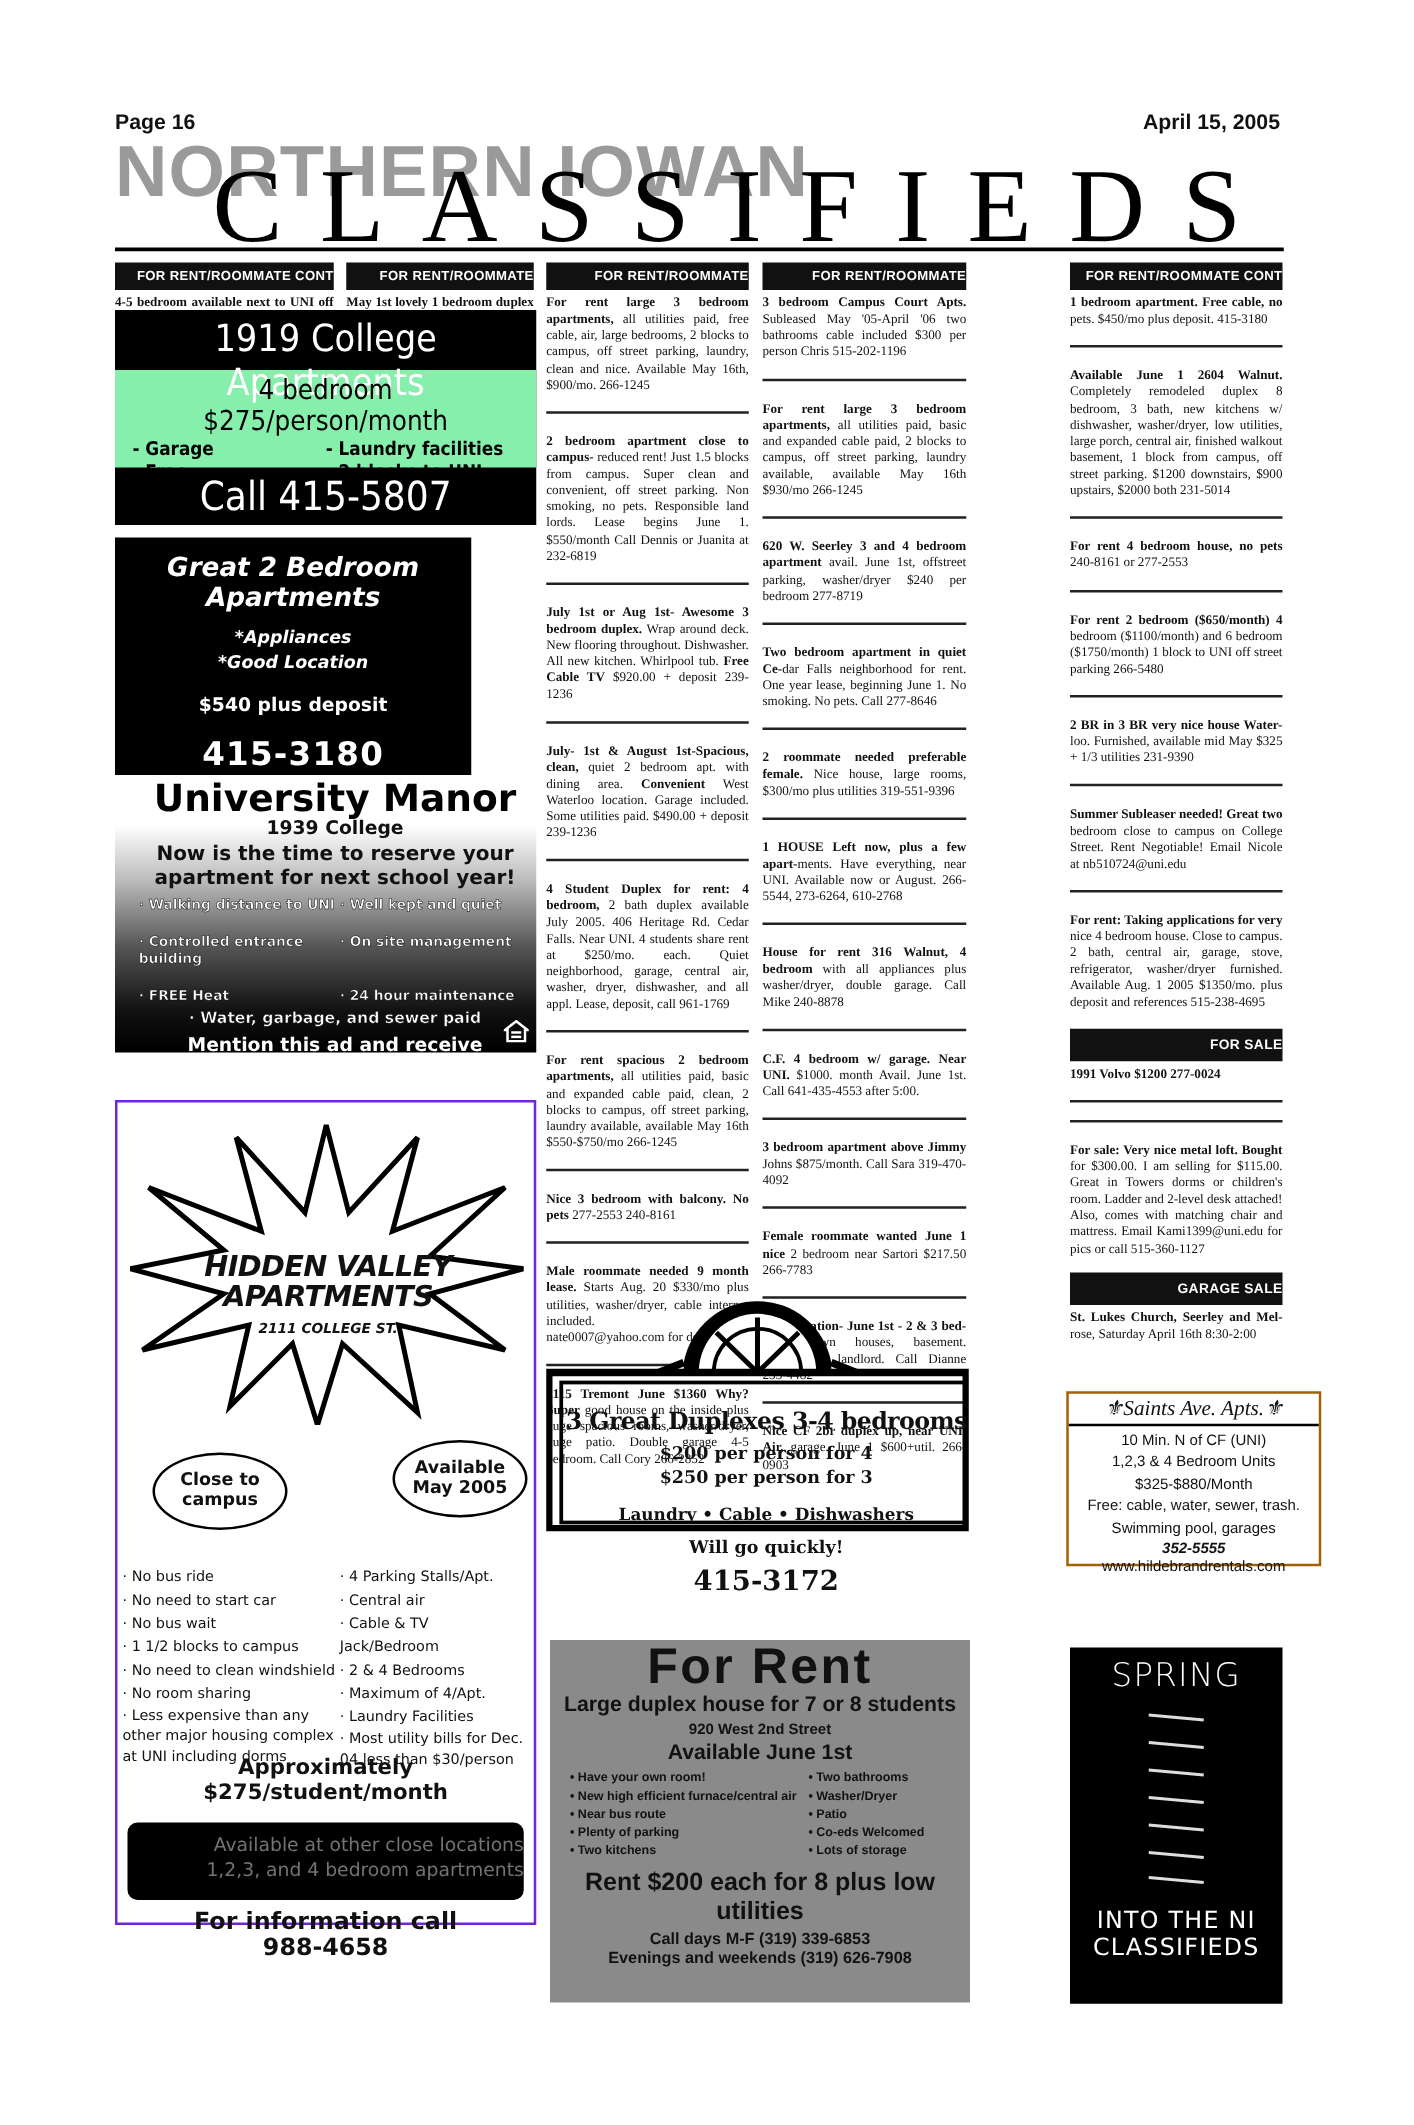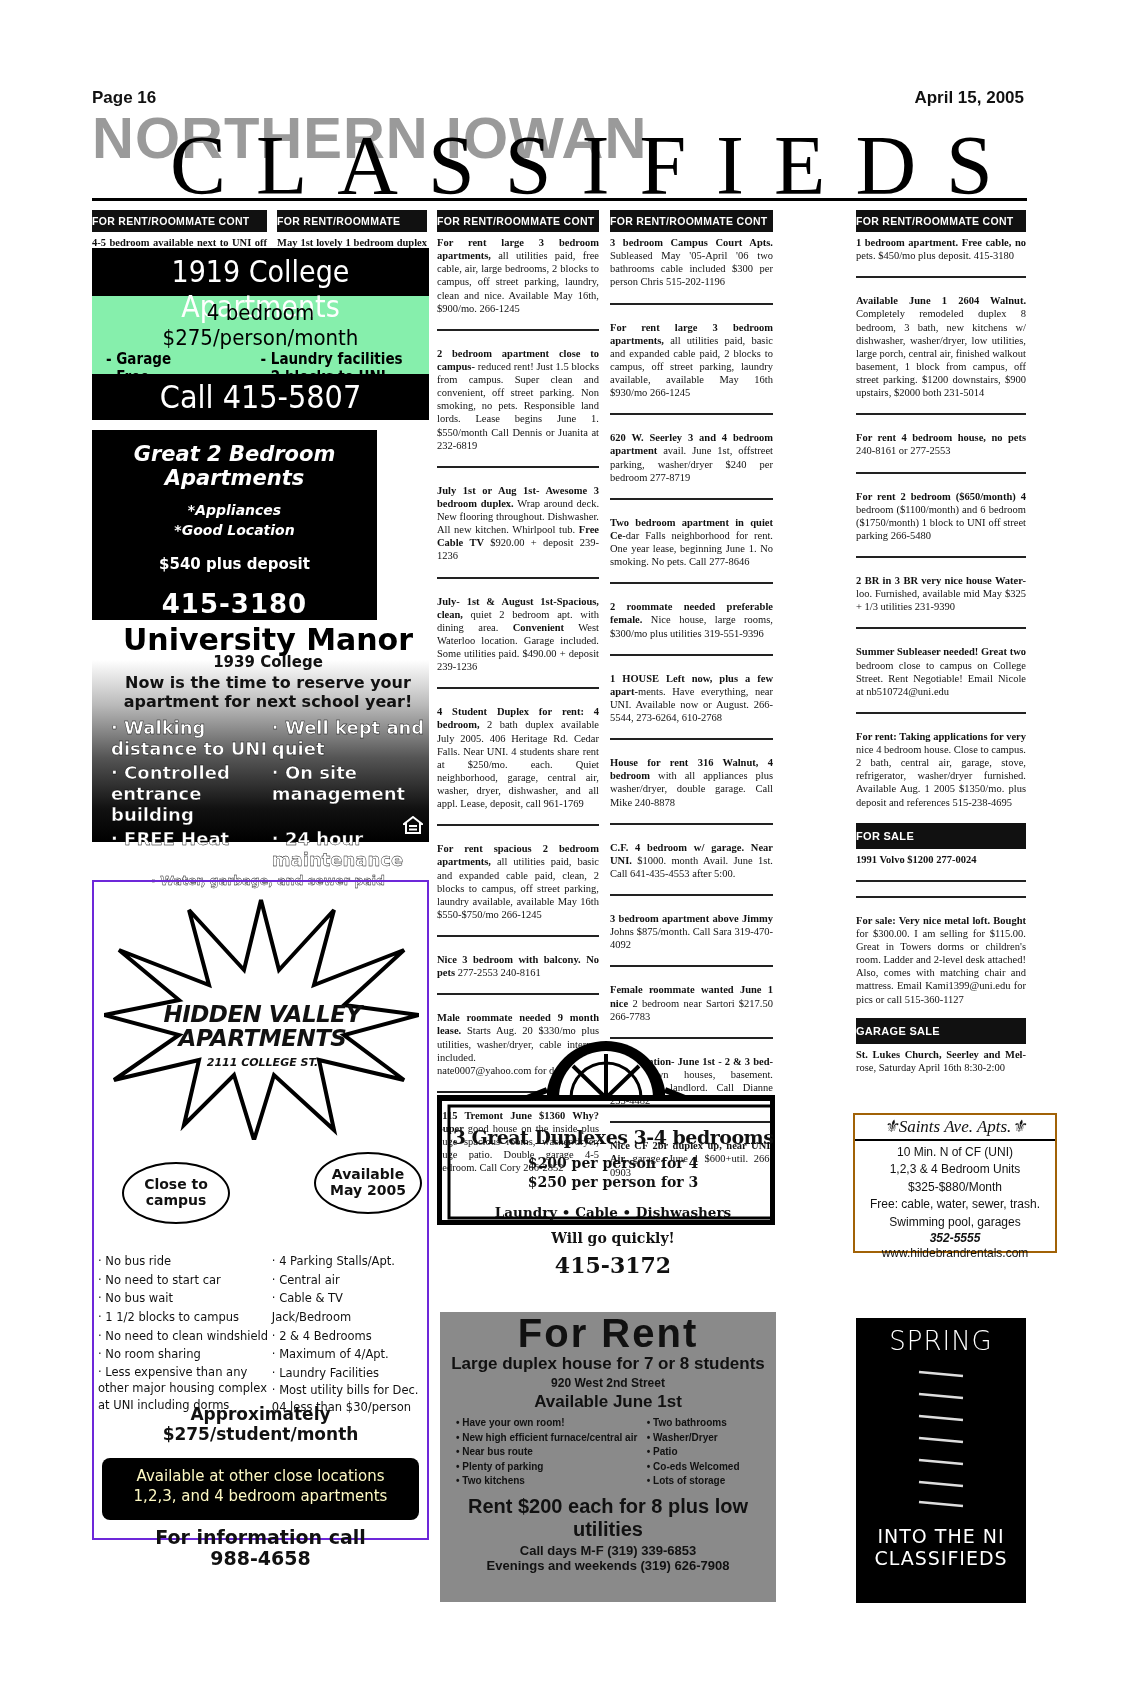--- a/index.html
+++ b/index.html
@@ -8,21 +8,21 @@
 
   .page-num, .page-date { position: absolute; top: 88px; font-family: "Liberation Sans", sans-serif; font-weight: bold; font-size: 17px; }
   .page-num { left: 92px; }
   .page-date { right: 107px; }
 
   .masthead { position: absolute; left: 92px; top: 104px; width: 935px; height: 95px; }
   .masthead .brand { position: absolute; left: 0; top: 0; font-family: "Liberation Sans", sans-serif; font-weight: bold; font-size: 58px; color: #9a9a9a; letter-spacing: 1px; }
   .masthead .title { position: absolute; left: 78px; top: 20px; font-family: "Liberation Serif", serif; font-size: 84px; letter-spacing: 30px; color: #000; line-height: 1; }
 
   .col { position: absolute; top: 210px; }
-  .col-hdr { background: #111; color: #fff; font-family: "Liberation Sans", sans-serif; font-weight: bold; font-size: 10.5px; text-align: left; height: 22px; line-height: 22px; letter-spacing: 0.3px; }
+  .col-hdr { background: #111; color: #fff; font-family: "Liberation Sans", sans-serif; font-weight: bold; font-size: 10.5px; text-align: right; height: 22px; line-height: 22px; letter-spacing: 0.3px; padding-left: 10px; }
 
   .ad-text { font-size: 10.5px; line-height: 1.25; text-align: justify; padding: 4px 0 0 0; }
   .ad-text b { font-weight: bold; }
   .rule { border-top: 2px solid #222; margin: 14px 0 12px 0; }
 
   
   .c1a { left: 92px; width: 175px; }
   .c1b { left: 277px; width: 150px; }
 
   .box1919 { position: absolute; left: 92px; top: 248px; width: 337px; height: 172px; background: #000; color: #fff; font-family: "DejaVu Sans Condensed", "DejaVu Sans", sans-serif; }
@@ -35,37 +35,37 @@
   .box2br { position: absolute; left: 92px; top: 430px; width: 285px; height: 190px; background: #000; color: #fff; font-family: "DejaVu Sans", sans-serif; text-align: center; }
   .box2br .h { font-size: 21px; font-weight: bold; font-style: italic; padding-top: 12px; }
   .box2br .f { font-size: 14px; font-weight: bold; font-style: italic; line-height: 1.45; margin-top: 10px; }
   .box2br .p { font-size: 15px; font-weight: bold; margin-top: 14px; }
   .box2br .ph { font-size: 26px; font-weight: bold; margin-top: 16px; letter-spacing: 1px; }
 
   .boxum { position: absolute; left: 92px; top: 620px; width: 337px; height: 222px; background: linear-gradient(180deg, #fff 0%, #fff 18%, #bbb 38%, #555 62%, #111 85%, #000 100%); text-align: center; font-family: "DejaVu Sans", sans-serif; padding-left: 15px; }
   .boxum .h { font-size: 30px; font-weight: bold; color: #000; padding-top: 2px; }
   .boxum .sub { font-size: 15px; font-weight: bold; margin-top: -4px; }
   .boxum .tag { font-size: 16px; font-weight: bold; line-height: 1.2; margin-top: 2px; }
-  .boxum .feats { display: grid; grid-template-columns: 1.05fr 1fr; text-align: left; font-size: 18px; font-weight: bold; color: #fff; -webkit-text-stroke: 0.4px #000; padding: 6px 4px 0 4px; row-gap: 3px; }
+  .boxum .feats { display: grid; grid-template-columns: 1.05fr 1fr; text-align: left; font-size: 11px; font-weight: bold; color: #fff; -webkit-text-stroke: 0.4px #000; padding: 6px 4px 0 4px; row-gap: 17px; }
   .boxum .wide { font-size: 12.5px; font-weight: bold; color: #fff; -webkit-text-stroke: 0.4px #000; margin-top: 3px; }
   .boxum .mention { font-size: 15px; font-weight: bold; color: #fff; line-height: 1.25; margin-top: 6px; }
   .boxum .ph { font-size: 22px; font-weight: bold; color: #fff; margin-top: 2px; }
   .boxum .eho { position: absolute; right: 6px; bottom: 8px; width: 20px; height: 18px; }
 
   .boxhv { position: absolute; left: 92px; top: 880px; width: 337px; height: 660px; border: 2px solid #6d28d9; font-family: "DejaVu Sans", sans-serif; }
   .boxhv .burst { position: absolute; left: 10px; top: 8px; width: 315px; height: 250px; }
   .boxhv .burst-text { position: absolute; left: 0; top: 120px; width: 337px; text-align: center; }
   .boxhv .burst-text .n1 { font-size: 23px; font-weight: bold; font-style: italic; line-height: 1.05; letter-spacing: -0.5px; }
   .boxhv .burst-text .n2 { font-size: 11px; font-weight: bold; font-style: italic; margin-top: 6px; }
   .cloud { position: absolute; width: 108px; height: 62px; border: 2px solid #000; border-radius: 50%; text-align: center; font-size: 14px; font-weight: bold; line-height: 1.15; padding-top: 12px; background: #fff; }
   .cloud1 { left: 28px; top: 280px; }
   .cloud2 { left: 220px; top: 270px; }
   .boxhv .list { position: absolute; top: 370px; left: 4px; width: 325px; display: grid; grid-template-columns: 1.15fr 1fr; font-size: 11.5px; line-height: 1.62; }
   .boxhv .approx { position: absolute; top: 522px; left: 0; width: 333px; text-align: center; font-size: 17px; font-weight: bold; }
-  .boxhv .other { position: absolute; top: 576px; left: 8px; width: 317px; height: 62px; background: #000; color: #fef9c3; border-radius: 8px; text-align: center; font-size: 15px; line-height: 1.35; padding-top: 8px; }
+  .boxhv .other { position: absolute; top: 576px; left: 8px; width: 317px; height: 62px; background: #000; color: #737373; border-radius: 8px; text-align: right; font-size: 15px; line-height: 1.35; padding-top: 8px; }
   .boxhv .info { position: absolute; top: 645px; left: 0; width: 333px; text-align: center; font-size: 19px; font-weight: bold; line-height: 1.1; }
 
   
   .c2 { left: 437px; width: 162px; }
   
   .c3 { left: 610px; width: 163px; }
   
   .c4 { left: 783px; width: 165px; }
 
   .boxdup { position: absolute; left: 437px; top: 1020px; width: 338px; height: 205px; font-family: "DejaVu Serif", serif; }

